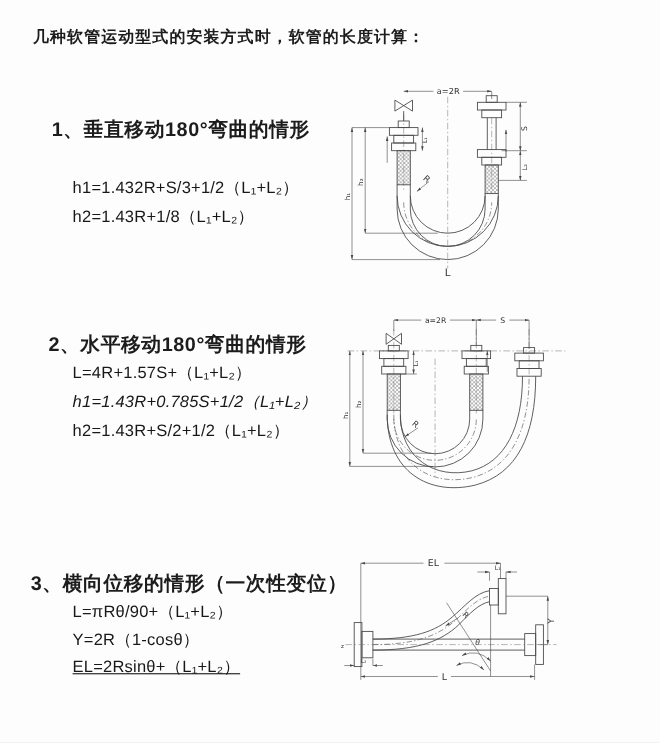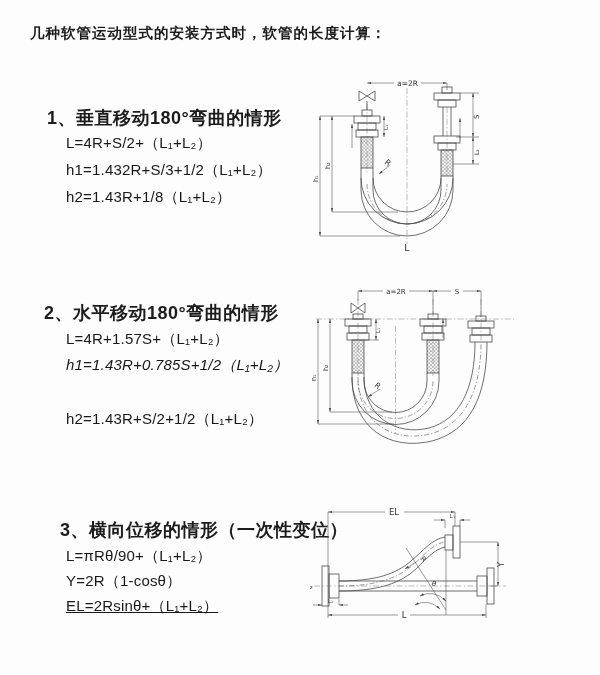--- a/index.html
+++ b/index.html
@@ -19,21 +19,20 @@
   svg .wbg{fill:#fdfdfd;stroke:none;}
 </style>
 </head>
 <body>
 
 <div id="page">
 
   <div class="abs title" style="left:30px;top:24px;">几种软管运动型式的安装方式时，软管的长度计算：</div>
 
   <div class="abs heading" style="left:47px;top:106px;">1、垂直移动180°弯曲的情形</div>
-  <div class="abs formula" style="left:66px;top:134px;">L=4R+S/2+（L₁+L₂）</div>
   <div class="abs formula" style="left:66px;top:161px;">h1=1.432R+S/3+1/2（L₁+L₂）</div>
   <div class="abs formula" style="left:66px;top:188px;">h2=1.43R+1/8（L₁+L₂）</div>
 
   <svg class="abs" style="left:310px;top:66px;" width="285" height="195" viewBox="0 0 285 195">
     <defs>
       <marker id="a1" viewBox="0 0 8 6" markerWidth="8" markerHeight="6" refX="7.5" refY="3" orient="auto-start-reverse">
         <path d="M0,0.9 L7.5,3 L0,5.1 Z" fill="#4a4a4a"></path>
       </marker>
       <pattern id="h1p" width="3.5" height="3.5" patternUnits="userSpaceOnUse">
         <path d="M0,0 L3.5,3.5 M3.5,0 L0,3.5" stroke="#8f8f8f" stroke-width="0.55"></path>
@@ -100,21 +99,21 @@
     <line class="dim" x1="143" y1="98" x2="169" y2="98"></line>
     <line class="dim" x1="163" y1="27" x2="163" y2="71" marker-start="url(#a1)" marker-end="url(#a1)"></line>
     <text transform="translate(169,53) rotate(-90)" font-size="7">S</text>
     <line class="dim" x1="163" y1="71" x2="163" y2="98" marker-start="url(#a1)" marker-end="url(#a1)"></line>
     <text transform="translate(169,89) rotate(-90)" font-size="6">L₂</text>
   </svg>
 
   <div class="abs heading" style="left:44px;top:301px;">2、水平移动180°弯曲的情形</div>
   <div class="abs formula" style="left:66px;top:330px;">L=4R+1.57S+（L₁+L₂）</div>
   <div class="abs formula" style="left:66px;top:356px;font-style:italic;">h1=1.43R+0.785S+1/2（L₁+L₂）</div>
-  <div class="abs formula" style="left:66px;top:382px;margin-top:28px;">h2=1.43R+S/2+1/2（L₁+L₂）</div>
+  <div class="abs formula" style="left:66px;top:382px;">h2=1.43R+S/2+1/2（L₁+L₂）</div>
 
   <svg class="abs" style="left:312px;top:281px;" width="288" height="180" viewBox="0 0 288 180">
     <defs>
       <marker id="a2" viewBox="0 0 8 6" markerWidth="8" markerHeight="6" refX="7.5" refY="3" orient="auto-start-reverse">
         <path d="M0,0.9 L7.5,3 L0,5.1 Z" fill="#4a4a4a"></path>
       </marker>
       <pattern id="h2p" width="3.5" height="3.5" patternUnits="userSpaceOnUse">
         <path d="M0,0 L3.5,3.5 M3.5,0 L0,3.5" stroke="#8f8f8f" stroke-width="0.55"></path>
       </pattern>
     </defs>
@@ -175,21 +174,21 @@
     <line class="dim" x1="68" y1="108" x2="56" y2="116" marker-end="url(#a2)"></line>
 
     <line class="dim" x1="6" y1="38" x2="6" y2="143" marker-start="url(#a2)" marker-end="url(#a2)"></line>
     <line class="dim" x1="6" y1="143" x2="82" y2="143"></line>
     <text transform="translate(4,100) rotate(-90)" font-size="6.5">h₁</text>
     <line class="dim" x1="18" y1="38" x2="18" y2="131" marker-start="url(#a2)" marker-end="url(#a2)"></line>
     <line class="dim" x1="18" y1="131" x2="80" y2="131"></line>
     <text transform="translate(16,90) rotate(-90)" font-size="6.5">h₂</text>
   </svg>
 
-  <div class="abs heading" style="left:60px;top:518px;">3、横向位移的情形（一次性变位）</div>
+  <div class="abs heading" style="left:28px;top:518px;">3、横向位移的情形（一次性变位）</div>
   <div class="abs formula" style="left:66px;top:547px;">L=πRθ/90+（L₁+L₂）</div>
   <div class="abs formula" style="left:66px;top:572px;">Y=2R（1-cosθ）</div>
   <div class="abs formula" style="left:66px;top:597px;text-decoration:underline;">EL=2Rsinθ+（L₁+L₂）</div>
 
   <svg class="abs" style="left:308px;top:498px;" width="292" height="145" viewBox="0 0 292 145">
     <defs>
       <marker id="a3" viewBox="0 0 8 6" markerWidth="8" markerHeight="6" refX="7.5" refY="3" orient="auto-start-reverse">
         <path d="M0,0.9 L7.5,3 L0,5.1 Z" fill="#4a4a4a"></path>
       </marker>
     </defs>

